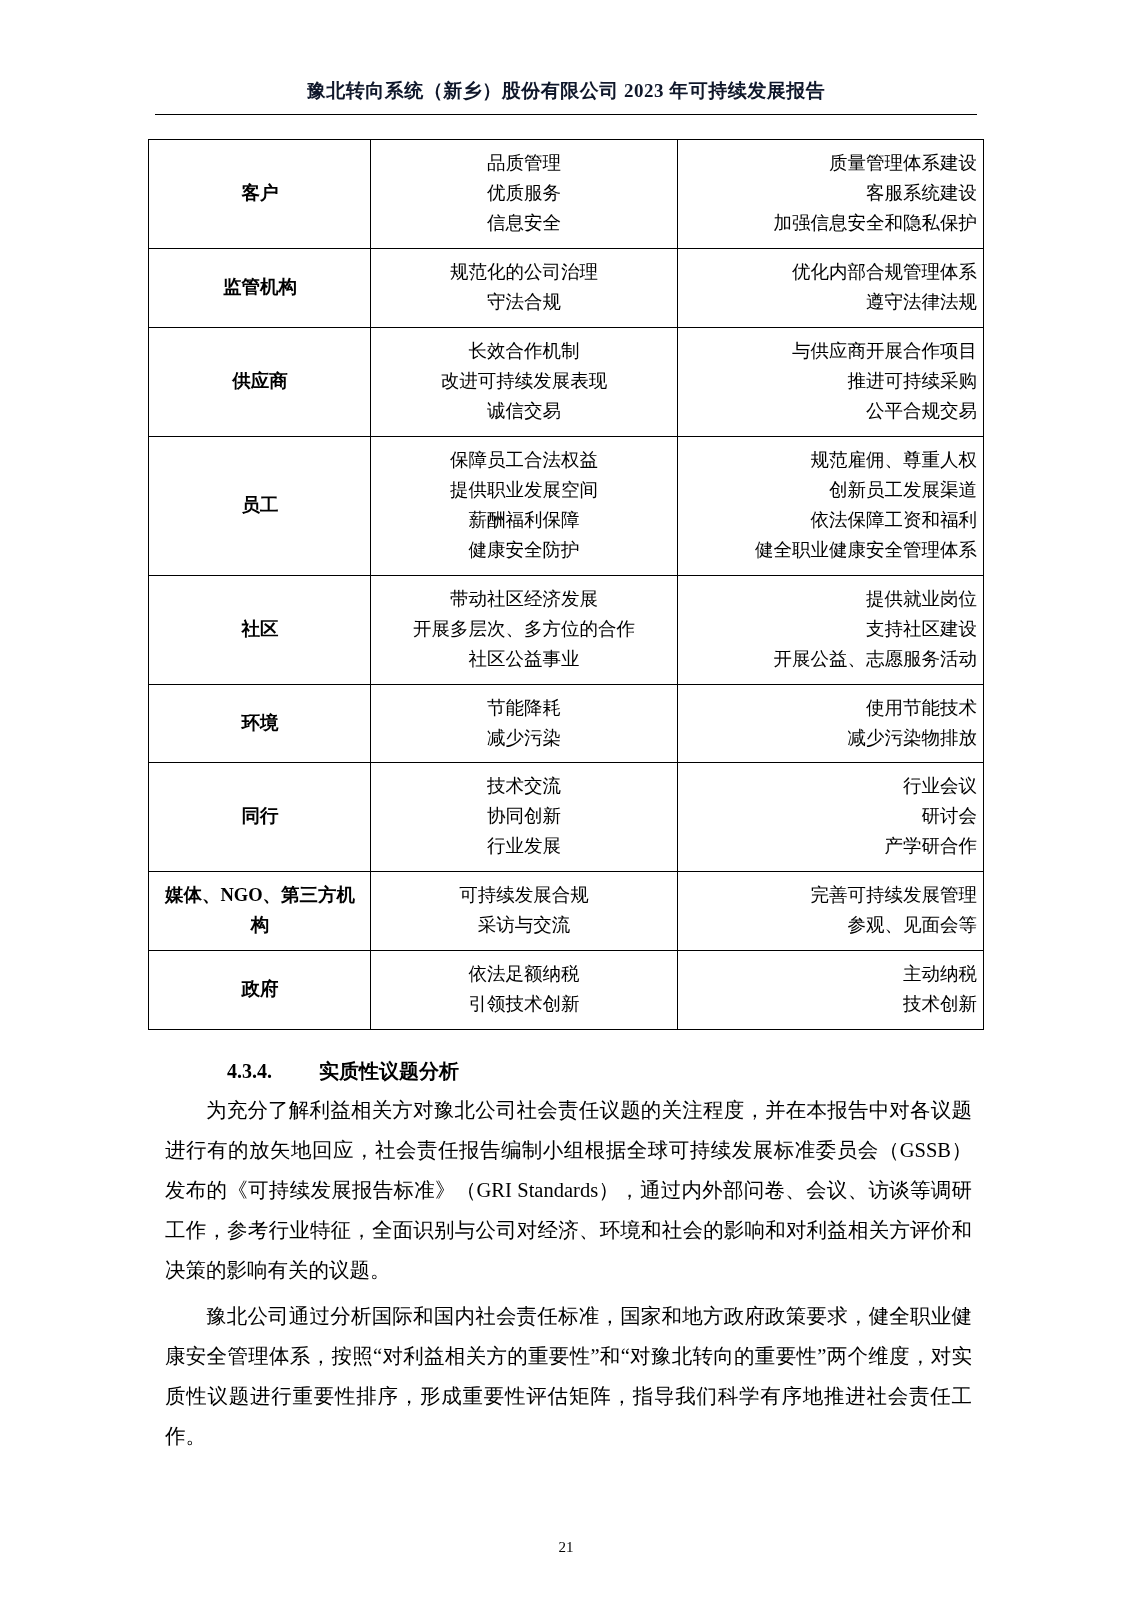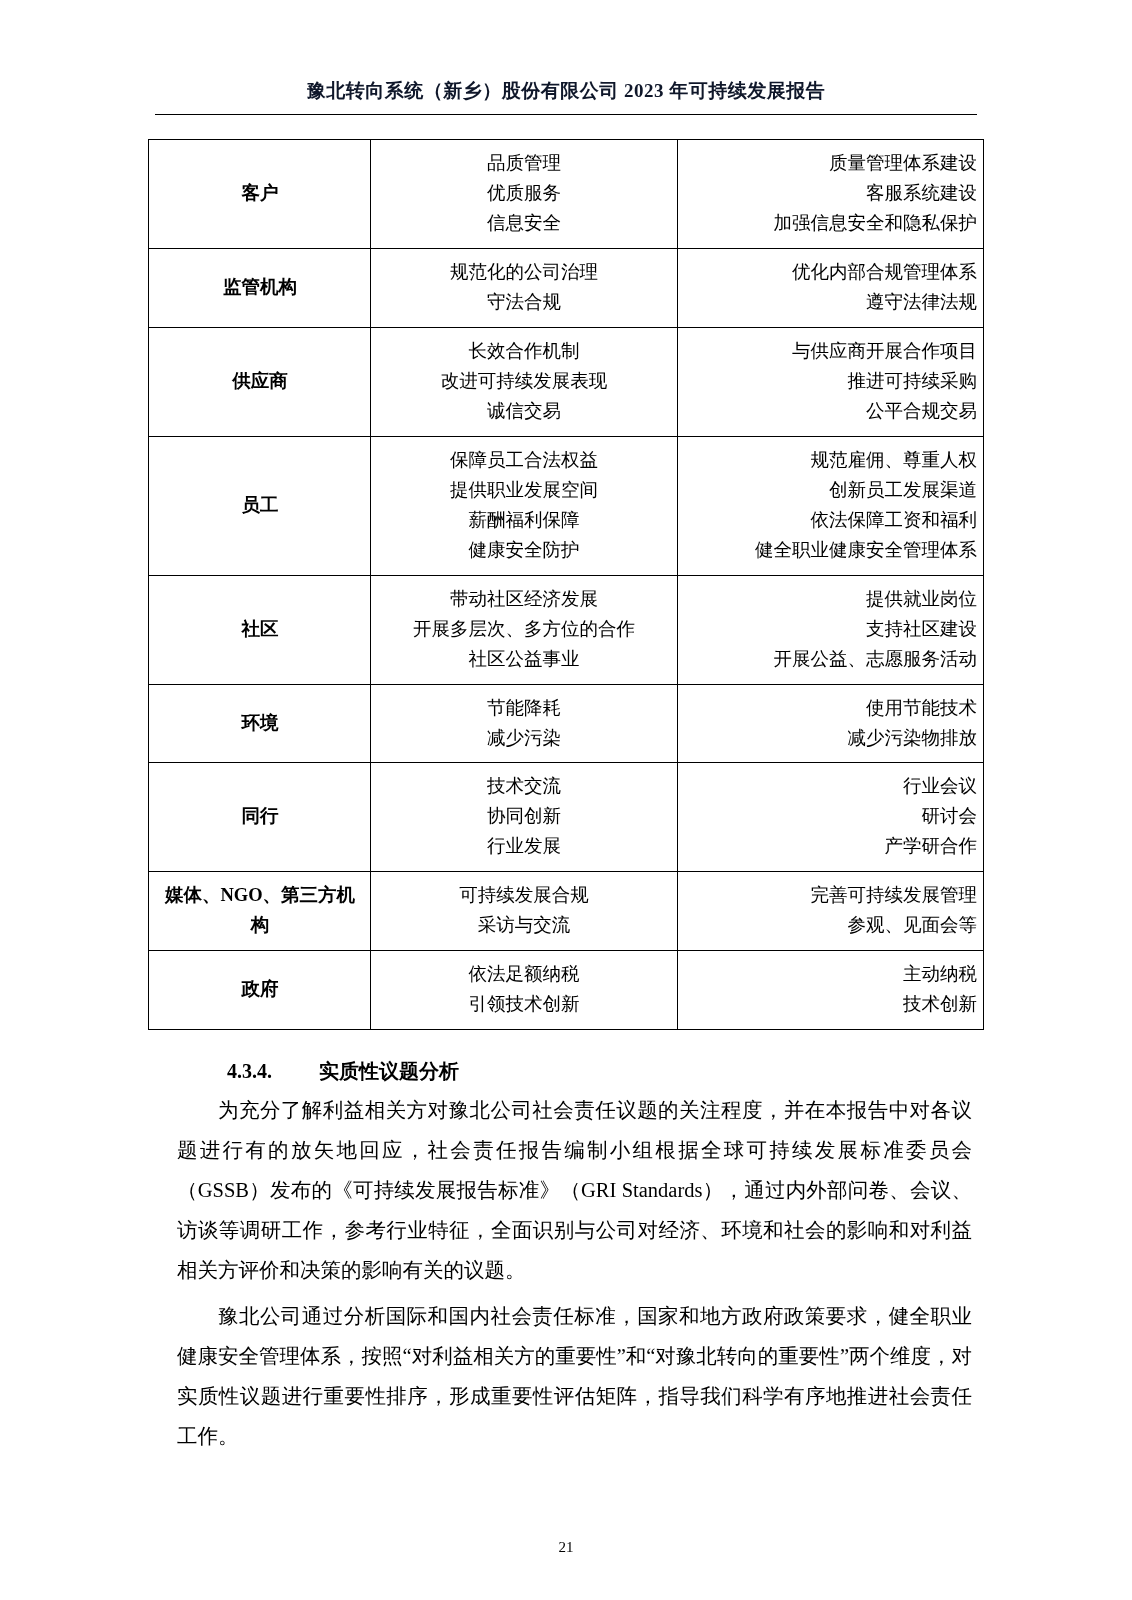--- a/index.html
+++ b/index.html
@@ -72,21 +72,21 @@
     padding-left: 227px;
     font-family: "Liberation Serif", serif;
   }
   h3.sec-title .num {
     display: inline-block;
     width: 92px;
   }
   p.body {
     font-size: 20.5px;
     line-height: 1.95;
-    margin: 6px 0 0 12px;
+    margin: 6px 0 0 0;
     padding: 0 160px 0 165px;
     text-align: justify;
     text-justify: inter-ideograph;
     text-indent: 2em;
     font-family: "Liberation Serif", serif;
   }
   .pagenum {
     position: absolute;
     bottom: 44px;
     left: 0;

